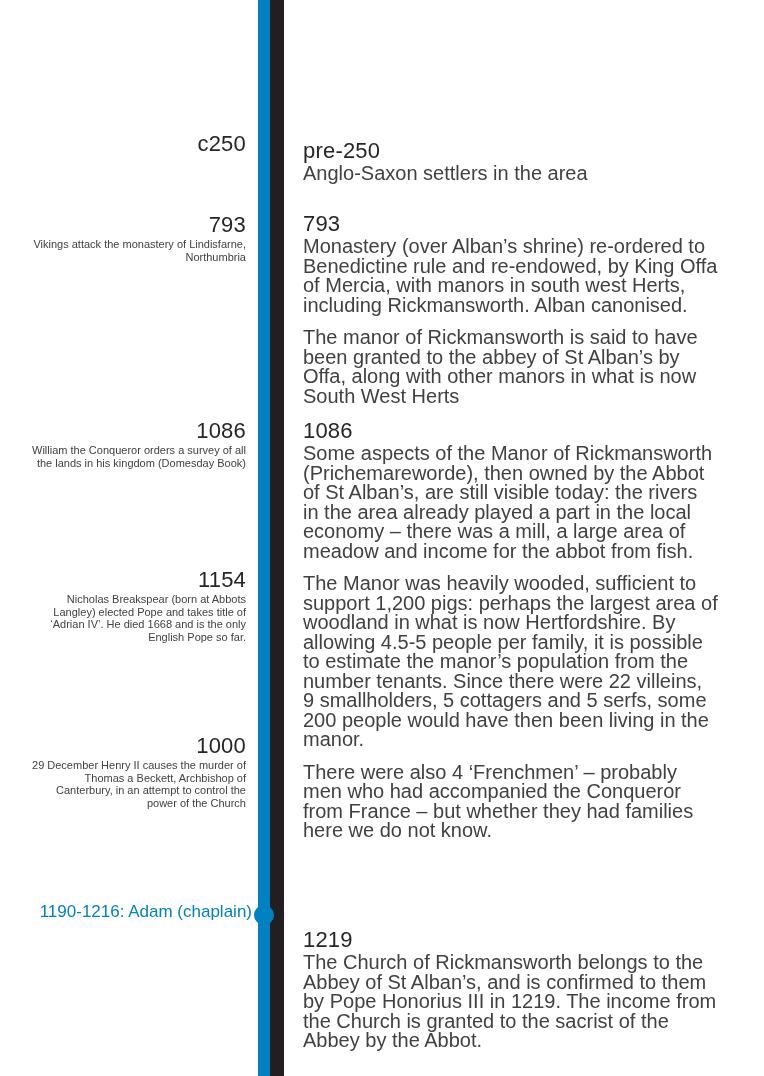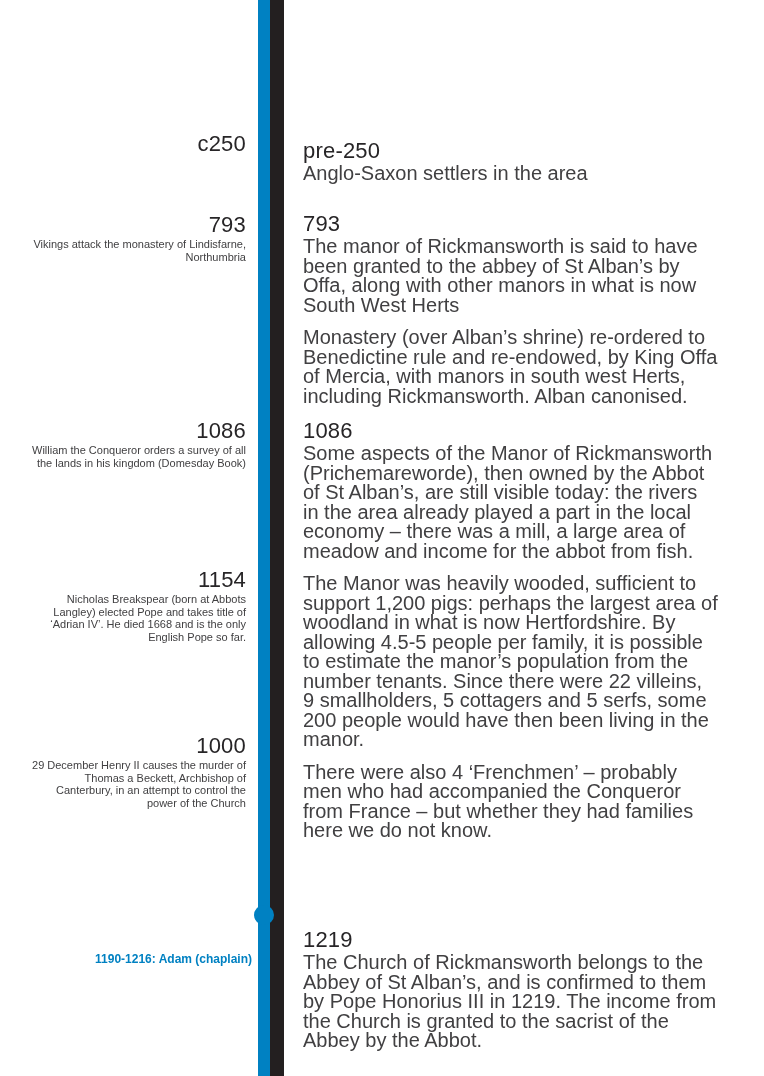--- a/index.html
+++ b/index.html
@@ -19,22 +19,22 @@
   .l-desc{font-size:11px;line-height:12.6px;color:#414042;}
   .le-0{top:131px;} .le-1{top:212px;} .le-2{top:418px;} .le-3{top:567px;} .le-4{top:733px;}
   
   .r-event{position:absolute;left:303px;width:415px;text-align:left;}
   .r-year{font-size:22px;line-height:25px;color:#272527;letter-spacing:.2px;margin:0 0 1px 0;}
   .r-para{font-size:20px;line-height:19.5px;color:#414042;margin:0 0 13px 0;}
   .r-para:last-child{margin-bottom:0;}
   .re-0{top:122px;margin-top:16px;} .re-1{top:211px;} .re-2{top:418px;} .re-3{top:927px;}
   
   .marker-label{
-    position:absolute;right:512px;top:952px;
-    font-size:12px;line-height:14px;color:#0081c2;white-space:nowrap;font-weight:bold;
+    position:absolute;right:512px;top:905px;
+    font-size:17px;line-height:14px;color:#0081c2;white-space:nowrap;
   }
   .marker-dot{
     position:absolute;left:254px;top:905px;width:20px;height:20px;
     border-radius:50%;background:#0081c2;
   }
 </style>
 </head>
 <body>
 
 <div class="page">
@@ -69,22 +69,22 @@
   <div class="marker-label">1190-1216: Adam (chaplain)</div>
   <div class="marker-dot"></div>
 
   <div class="r-event re-0">
     <div class="r-year">pre-250</div>
     <p class="r-para">Anglo-Saxon settlers in the area</p>
   </div>
 
   <div class="r-event re-1">
     <div class="r-year">793</div>
+    <p class="r-para">Monastery (over Alban’s shrine) re-ordered to Benedictine rule and re-endowed, by King Offa of Mercia, with manors in south west Herts, including Rickmansworth. Alban canonised.</p>
     <p class="r-para">The manor of Rickmansworth is said to have been granted to the abbey of St Alban’s by Offa, along with other manors in what is now South West Herts</p>
-    <p class="r-para">Monastery (over Alban’s shrine) re-ordered to Benedictine rule and re-endowed, by King Offa of Mercia, with manors in south west Herts, including Rickmansworth. Alban canonised.</p>
   </div>
 
   <div class="r-event re-2">
     <div class="r-year">1086</div>
     <p class="r-para">Some aspects of the Manor of Rickmansworth (Prichemareworde), then owned by the Abbot of St Alban’s, are still visible today: the rivers in the area already played a part in the local economy – there was a mill, a large area of meadow and income for the abbot from fish.</p>
     <p class="r-para">The Manor was heavily wooded, sufficient to support 1,200 pigs: perhaps the largest area of woodland in what is now Hertfordshire. By allowing 4.5-5 people per family, it is possible to estimate the manor’s population from the number tenants. Since there were 22 villeins, 9 smallholders, 5 cottagers and 5 serfs, some 200 people would have then been living in the manor.</p>
     <p class="r-para">There were also 4 ‘Frenchmen’ – probably men who had accompanied the Conqueror from France – but whether they had families here we do not know.</p>
   </div>
 
   <div class="r-event re-3">

